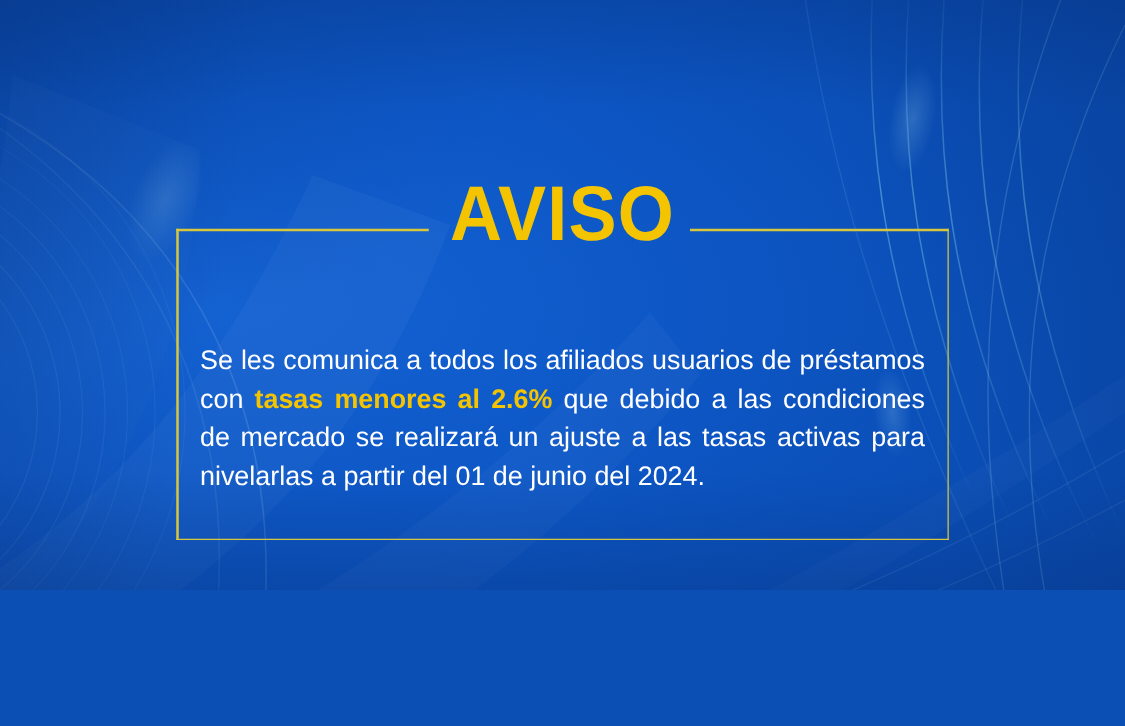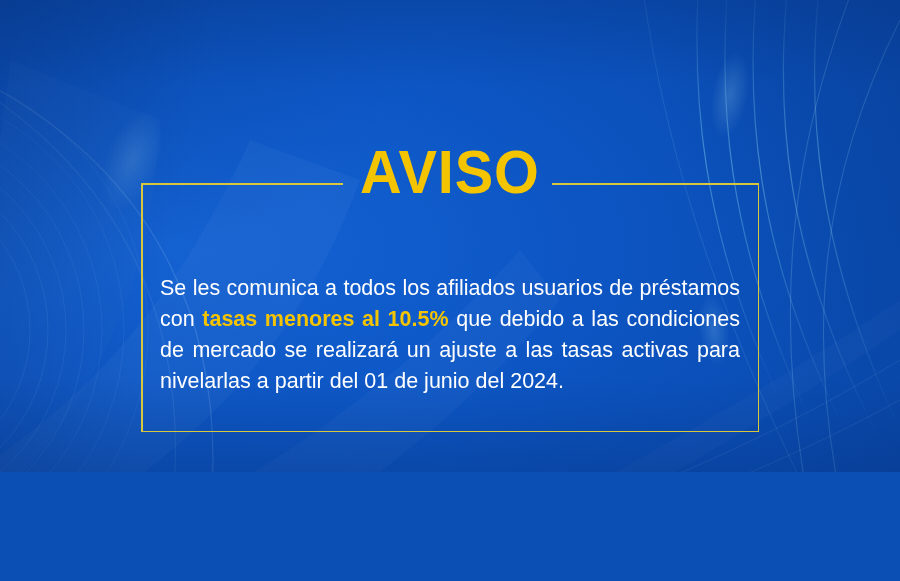--- a/index.html
+++ b/index.html
@@ -171,16 +171,16 @@
 
   <div class="notice">
     <span class="frame-edge edge-top-l"></span>
     <span class="frame-edge edge-top-r"></span>
     <span class="frame-edge edge-left"></span>
     <span class="frame-edge edge-right"></span>
     <span class="frame-edge edge-bottom"></span>
 
     <div class="notice-title">AVISO</div>
 
-    <p class="notice-body"><span>Se les comunica a todos los afiliados usuarios de préstamos con </span><span class="hl">tasas menores al 10.5%</span><span> que debido a las condiciones de mercado se realizará un ajuste a las tasas activas para nivelarlas a partir del 01 de junio del 2024.</span></p>
+    <p class="notice-body"><span>Se les comunica a todos los afiliados usuarios de préstamos con </span><span class="hl">tasas menores al 2.6%</span><span> que debido a las condiciones de mercado se realizará un ajuste a las tasas activas para nivelarlas a partir del 01 de junio del 2024.</span></p>
   </div>
 
 </div>
 
 </body></html>

